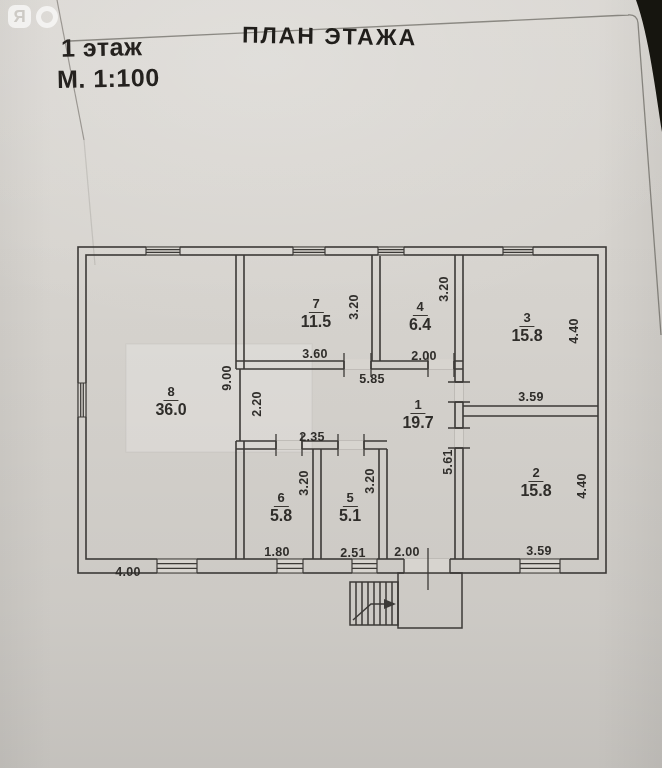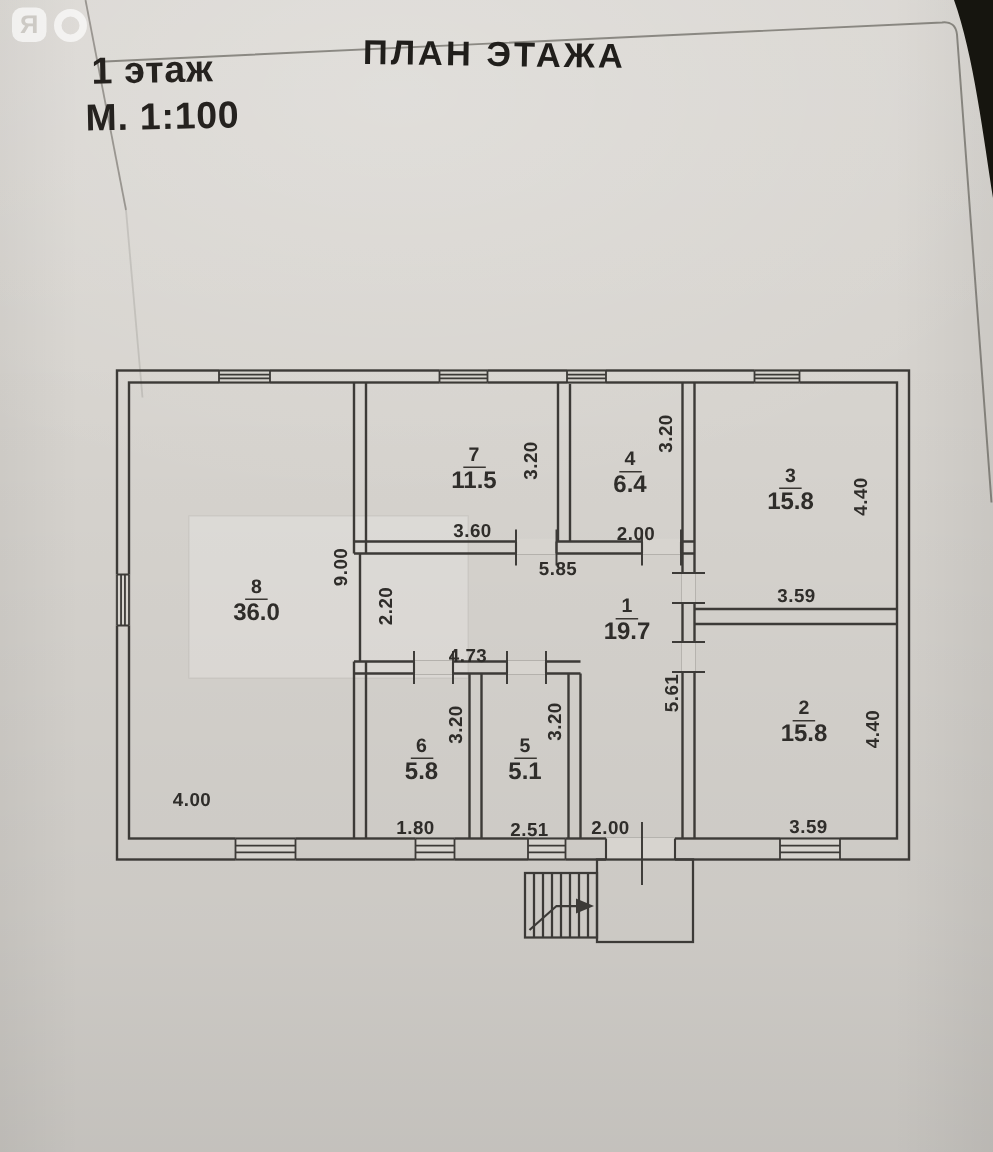--- a/index.html
+++ b/index.html
@@ -164,22 +164,22 @@
   </div>
   <div class="room-label" style="left:350px;top:488px;">
     <span class="rn">5</span>
     <div class="ra">5.1</div>
   </div>
 
   <div class="dim" style="left:315px;top:354px;">3.60</div>
   <div class="dim" style="left:424px;top:356px;">2.00</div>
   <div class="dim" style="left:531px;top:397px;">3.59</div>
   <div class="dim" style="left:372px;top:379px;">5.85</div>
-  <div class="dim" style="left:312px;top:437px;">4.73</div>
-  <div class="dim" style="left:128px;top:533px;">4.00</div>
+  <div class="dim" style="left:312px;top:437px;">2.35</div>
+  <div class="dim" style="left:128px;top:572px;">4.00</div>
   <div class="dim" style="left:277px;top:552px;text-align:center;">1.80</div>
   <div class="dim" style="left:353px;top:553px;">2.51</div>
   <div class="dim" style="left:407px;top:552px;">2.00</div>
   <div class="dim" style="left:539px;top:551px;">3.59</div>
 
   <div class="dim v" style="left:227px;top:378px;">9.00</div>
   <div class="dim v" style="left:354px;top:307px;">3.20</div>
   <div class="dim v" style="left:444px;top:289px;">3.20</div>
   <div class="dim v" style="left:574px;top:331px;">4.40</div>
   <div class="dim v" style="left:257px;top:404px;">2.20</div>

